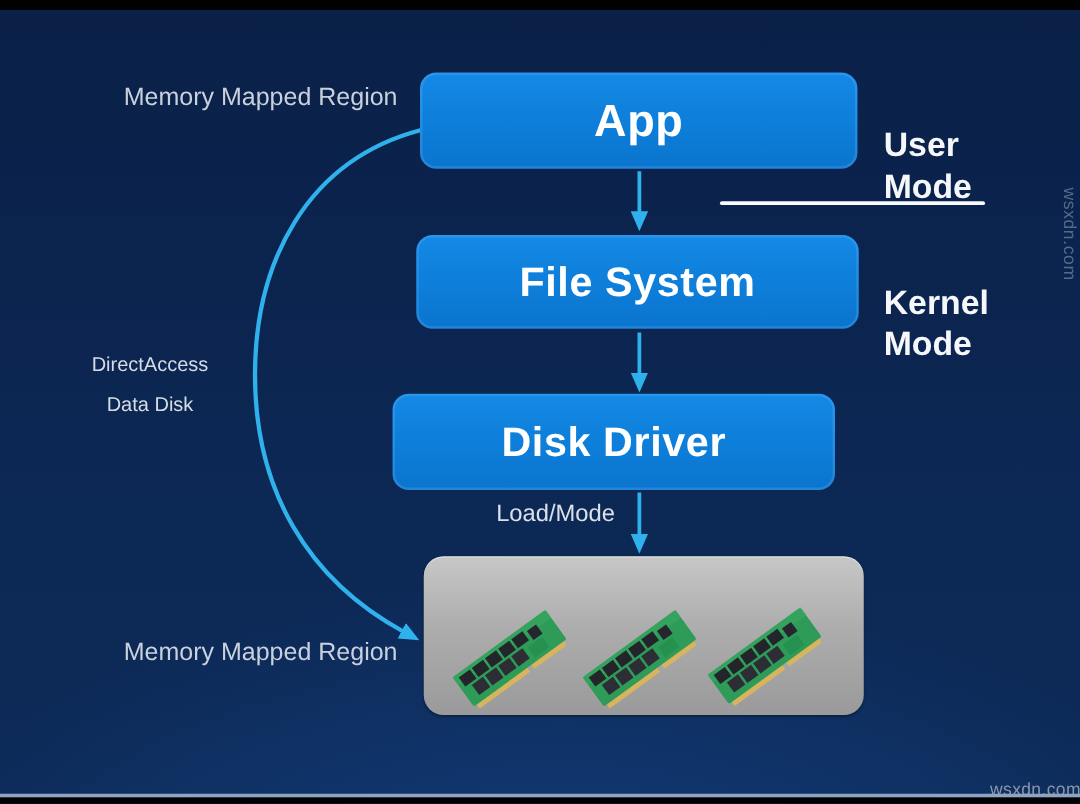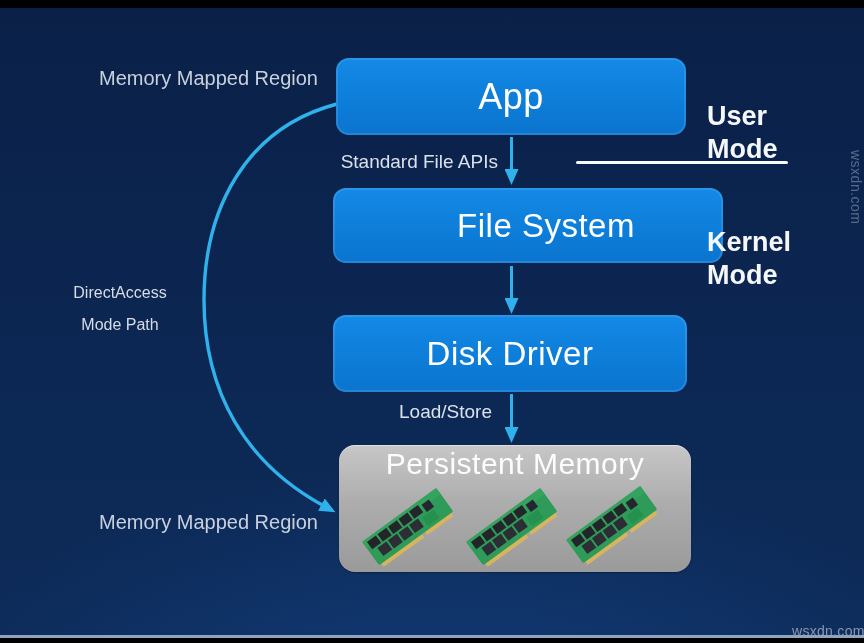--- a/index.html
+++ b/index.html
@@ -13,25 +13,25 @@
   .bar{position:absolute;left:0;width:864px;background:#010101;}
   .bar-top{top:0;height:8px;}
   .bar-bottom{top:638px;height:5px;}
   .bottom-line{position:absolute;left:0;top:635px;width:864px;height:3px;background:#A7B7D0;opacity:.85;}
 
   .bluebox{
     position:absolute;display:flex;align-items:center;justify-content:center;
     background:linear-gradient(180deg,#1489E6 0%,#0D7ED9 55%,#0B74CE 100%);
     border-radius:13px;color:#FFFFFF;
     box-shadow:inset 0 0 0 2px rgba(120,195,255,.22);
-    font-weight:400;letter-spacing:.5px;
+    font-weight:700;letter-spacing:.5px;
   }
   .box-app{left:336px;top:58px;width:350px;height:77px;font-size:36px;}
-  .box-fs{left:333px;top:188px;width:354px;height:75px;font-size:33px;padding-left:36px;}
-  .box-dd{left:333px;top:315px;width:354px;height:77px;font-size:33px;}
+  .box-fs{left:333px;top:188px;width:354px;height:75px;font-size:33px;}
+  .box-dd{left:314px;top:315px;width:354px;height:77px;font-size:33px;}
 
   .graybox{
     position:absolute;left:339px;top:445px;width:352px;height:127px;border-radius:16px;
     background:linear-gradient(180deg,#C7C7C7 0%,#ADADAD 45%,#9A9A9A 100%);
     box-shadow:inset 0 1px 0 rgba(255,255,255,.45), 0 1px 2px rgba(0,0,0,.3);
   }
   .graybox .pm-title{
     text-align:center;margin-top:2px;font-size:30px;font-weight:300;color:#FCFDFE;letter-spacing:.5px;
   }
   .dimm{position:absolute;transform:rotate(-36deg);}
@@ -84,21 +84,20 @@
     <span>App</span>
   </div>
   <div class="bluebox box-fs">
     <span>File System</span>
   </div>
   <div class="bluebox box-dd">
     <span>Disk Driver</span>
   </div>
 
   <div class="graybox">
-    <div class="pm-title">Persistent Memory</div>
 
     <svg class="dimm dimm-1" width="92" height="38" viewBox="0 0 92 38">
       <rect x="3" y="31" width="50" height="6" fill="#D8B45E"></rect>
       <rect x="57" y="31" width="32" height="6" fill="#D8B45E"></rect>
       <rect x="0" y="4" width="92" height="29" rx="2" fill="#2E9B58"></rect>
       <rect x="0" y="4" width="92" height="8" fill="#38A862" opacity=".6"></rect>
       <g fill="#24242B">
         <rect x="4" y="7" width="11" height="9"></rect>
           <rect x="17" y="7" width="11" height="9"></rect>
         <rect x="30" y="7" width="11" height="9"></rect>
@@ -155,25 +154,24 @@
         <rect x="35" y="18" width="11" height="10"></rect>
           <rect x="48" y="18" width="11" height="10"></rect>
       </g>
       <rect x="70" y="9" width="9" height="9" fill="#262630"></rect>
       <rect x="63" y="20" width="14" height="10" fill="#25914F"></rect>
     </svg>
   </div>
 
   <div class="sidelabel lab-mm-top">Memory Mapped Region</div>
   <div class="sidelabel lab-mm-bottom">Memory Mapped Region</div>
-  <div class="sidelabel lab-sfa">Standard File APIs</div>
-  <div class="sidelabel lab-ls">Load/Store</div>
+  <div class="sidelabel lab-ls">Load/Mode</div>
   <div class="sidelabel lab-da">
     <div>DirectAccess</div>
-    <div>Mode Path</div>
+    <div>Data Disk</div>
   </div>
 
   <div class="modelabel lab-user">
     <div>User</div>
     <div>Mode</div>
   </div>
   <div class="mode-divider"></div>
   <div class="modelabel lab-kernel">
     <div>Kernel</div>
     <div>Mode</div>

